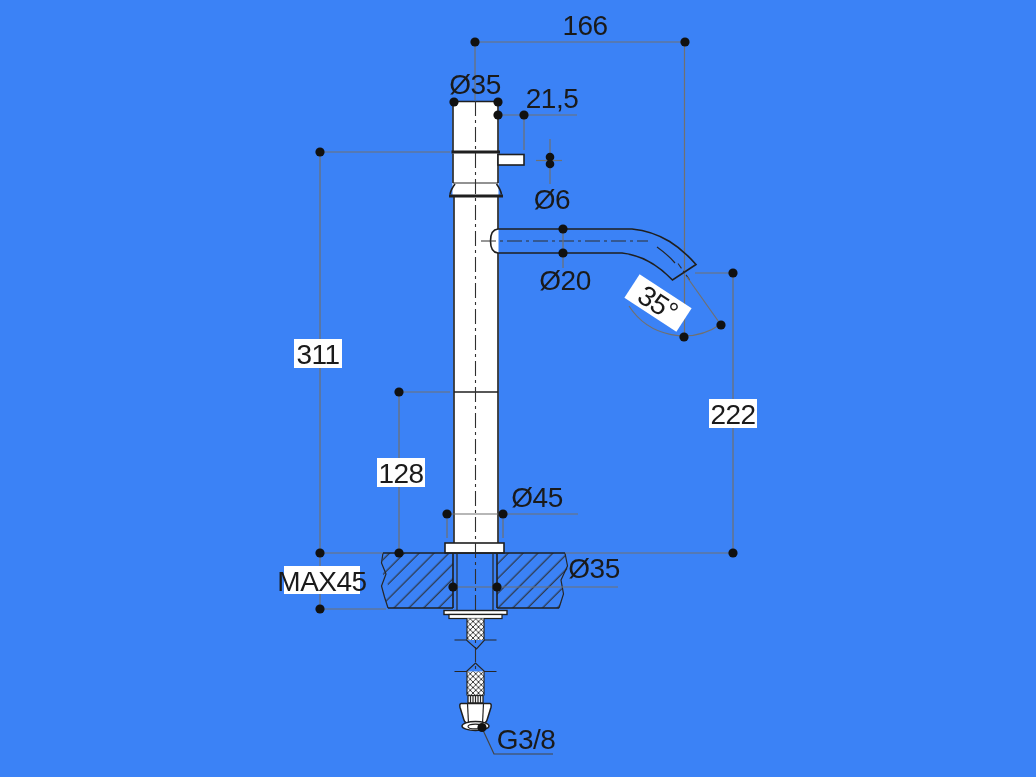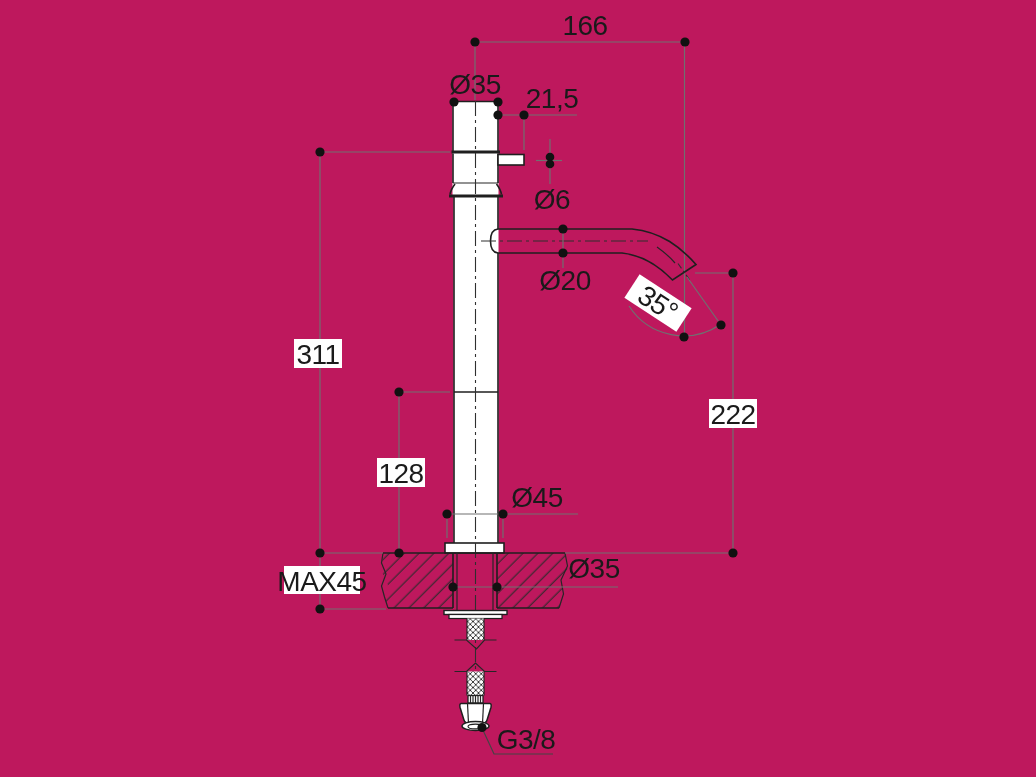--- a/index.html
+++ b/index.html
@@ -1,16 +1,16 @@
 <!DOCTYPE html>
 <html><head>
 <meta charset="utf-8">
 <style>
   html,body{margin:0;padding:0;background:#ffffff;}
-  .stage{width:1036px;height:777px;background:#be185d;position:relative;overflow:hidden;}
+  .stage{width:1036px;height:777px;background:#3b82f6;position:relative;overflow:hidden;}
   svg{display:block;}
   text{
     font-family:"Liberation Sans", sans-serif;
     font-size:28px;
     fill:#1a1a1a;
     letter-spacing:-0.5px;
     text-anchor:middle;
   }
   .obj{stroke:#1f1f1f;stroke-width:1.6;fill:none;}
   .obj-thick{stroke:#1f1f1f;stroke-width:2.8;fill:none;}

